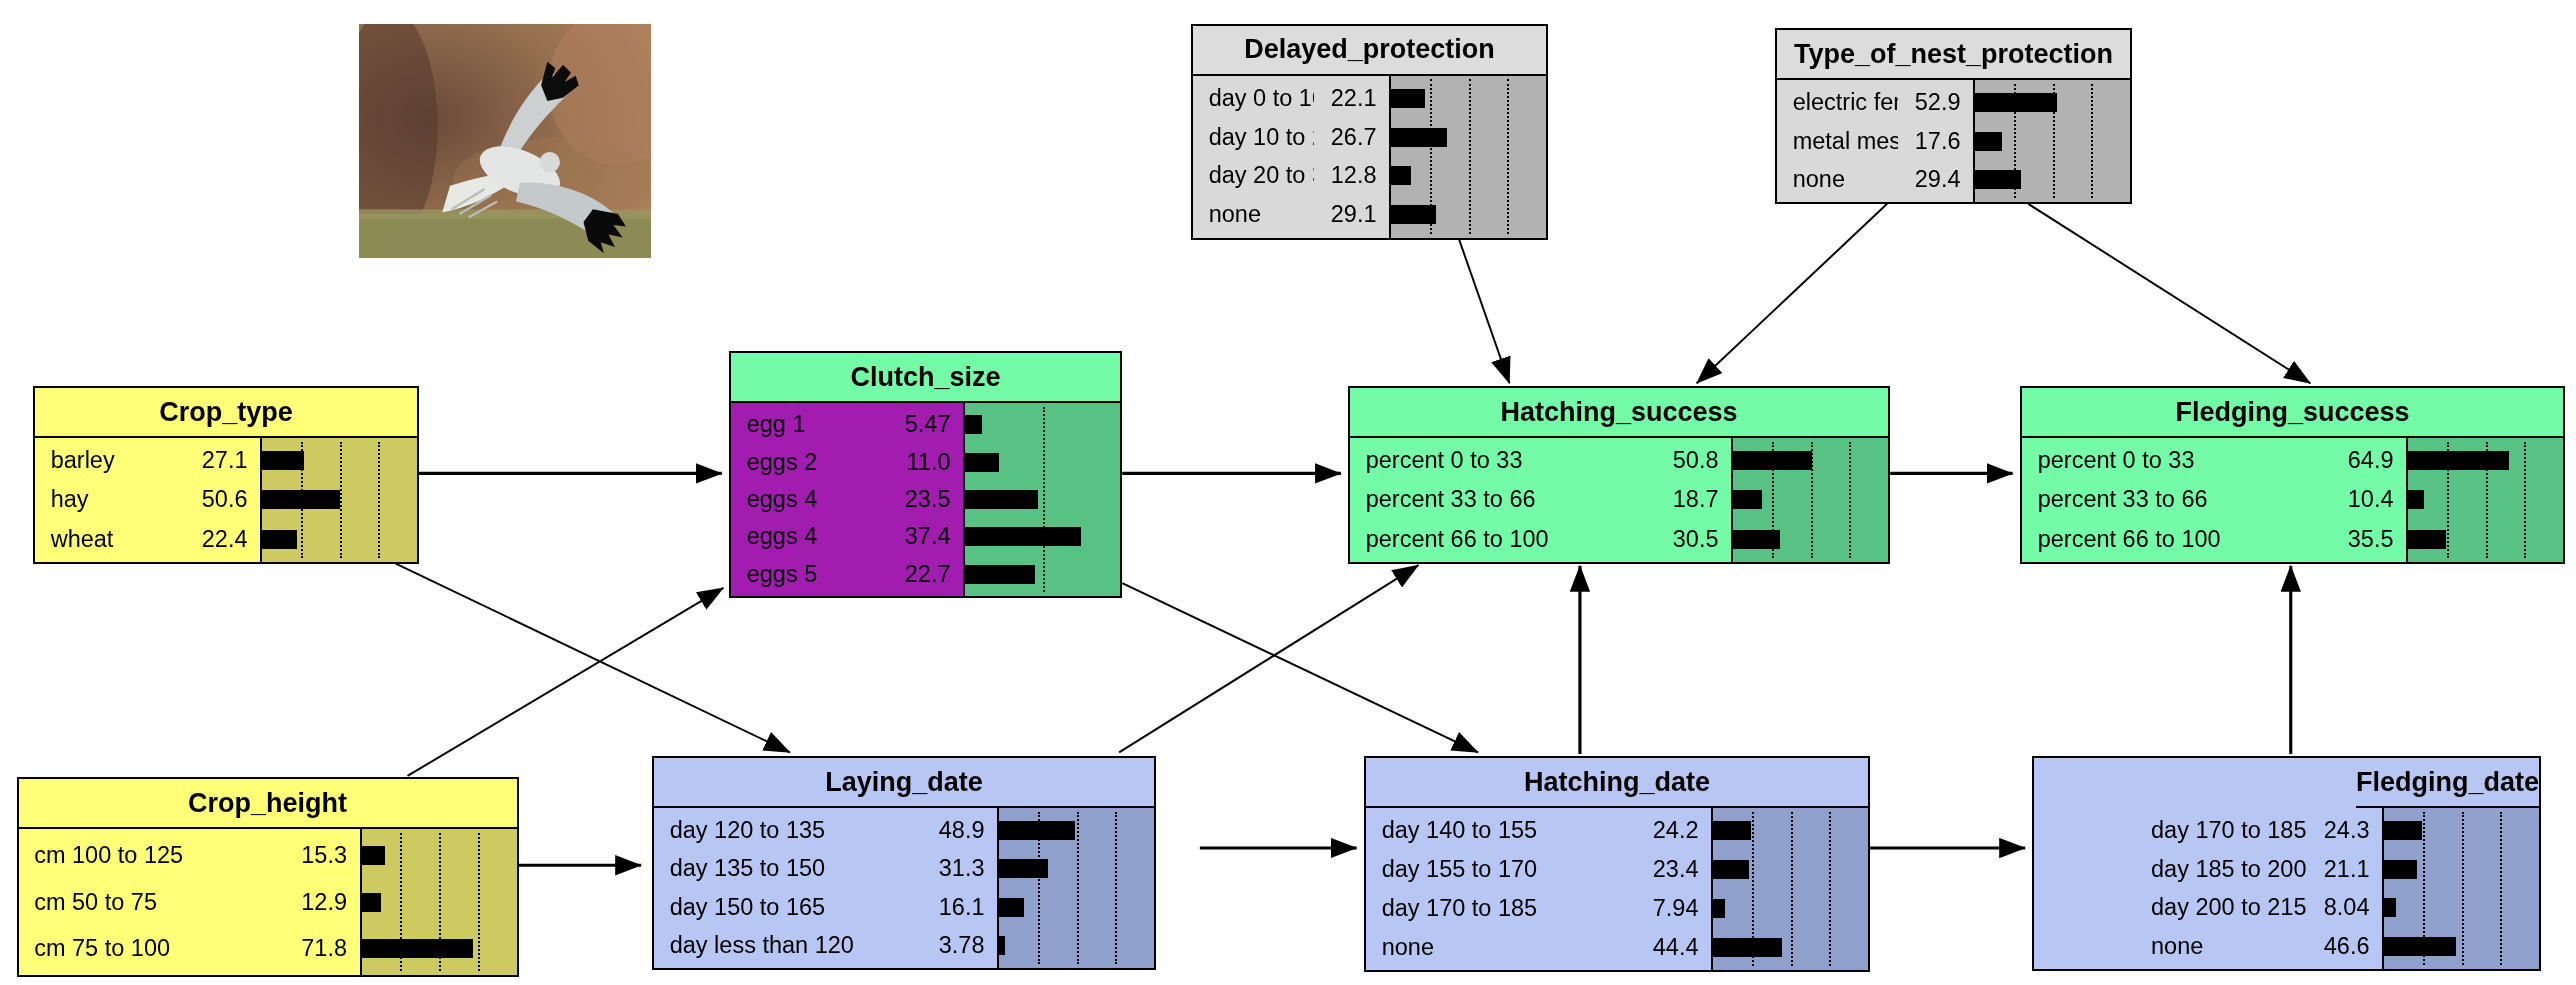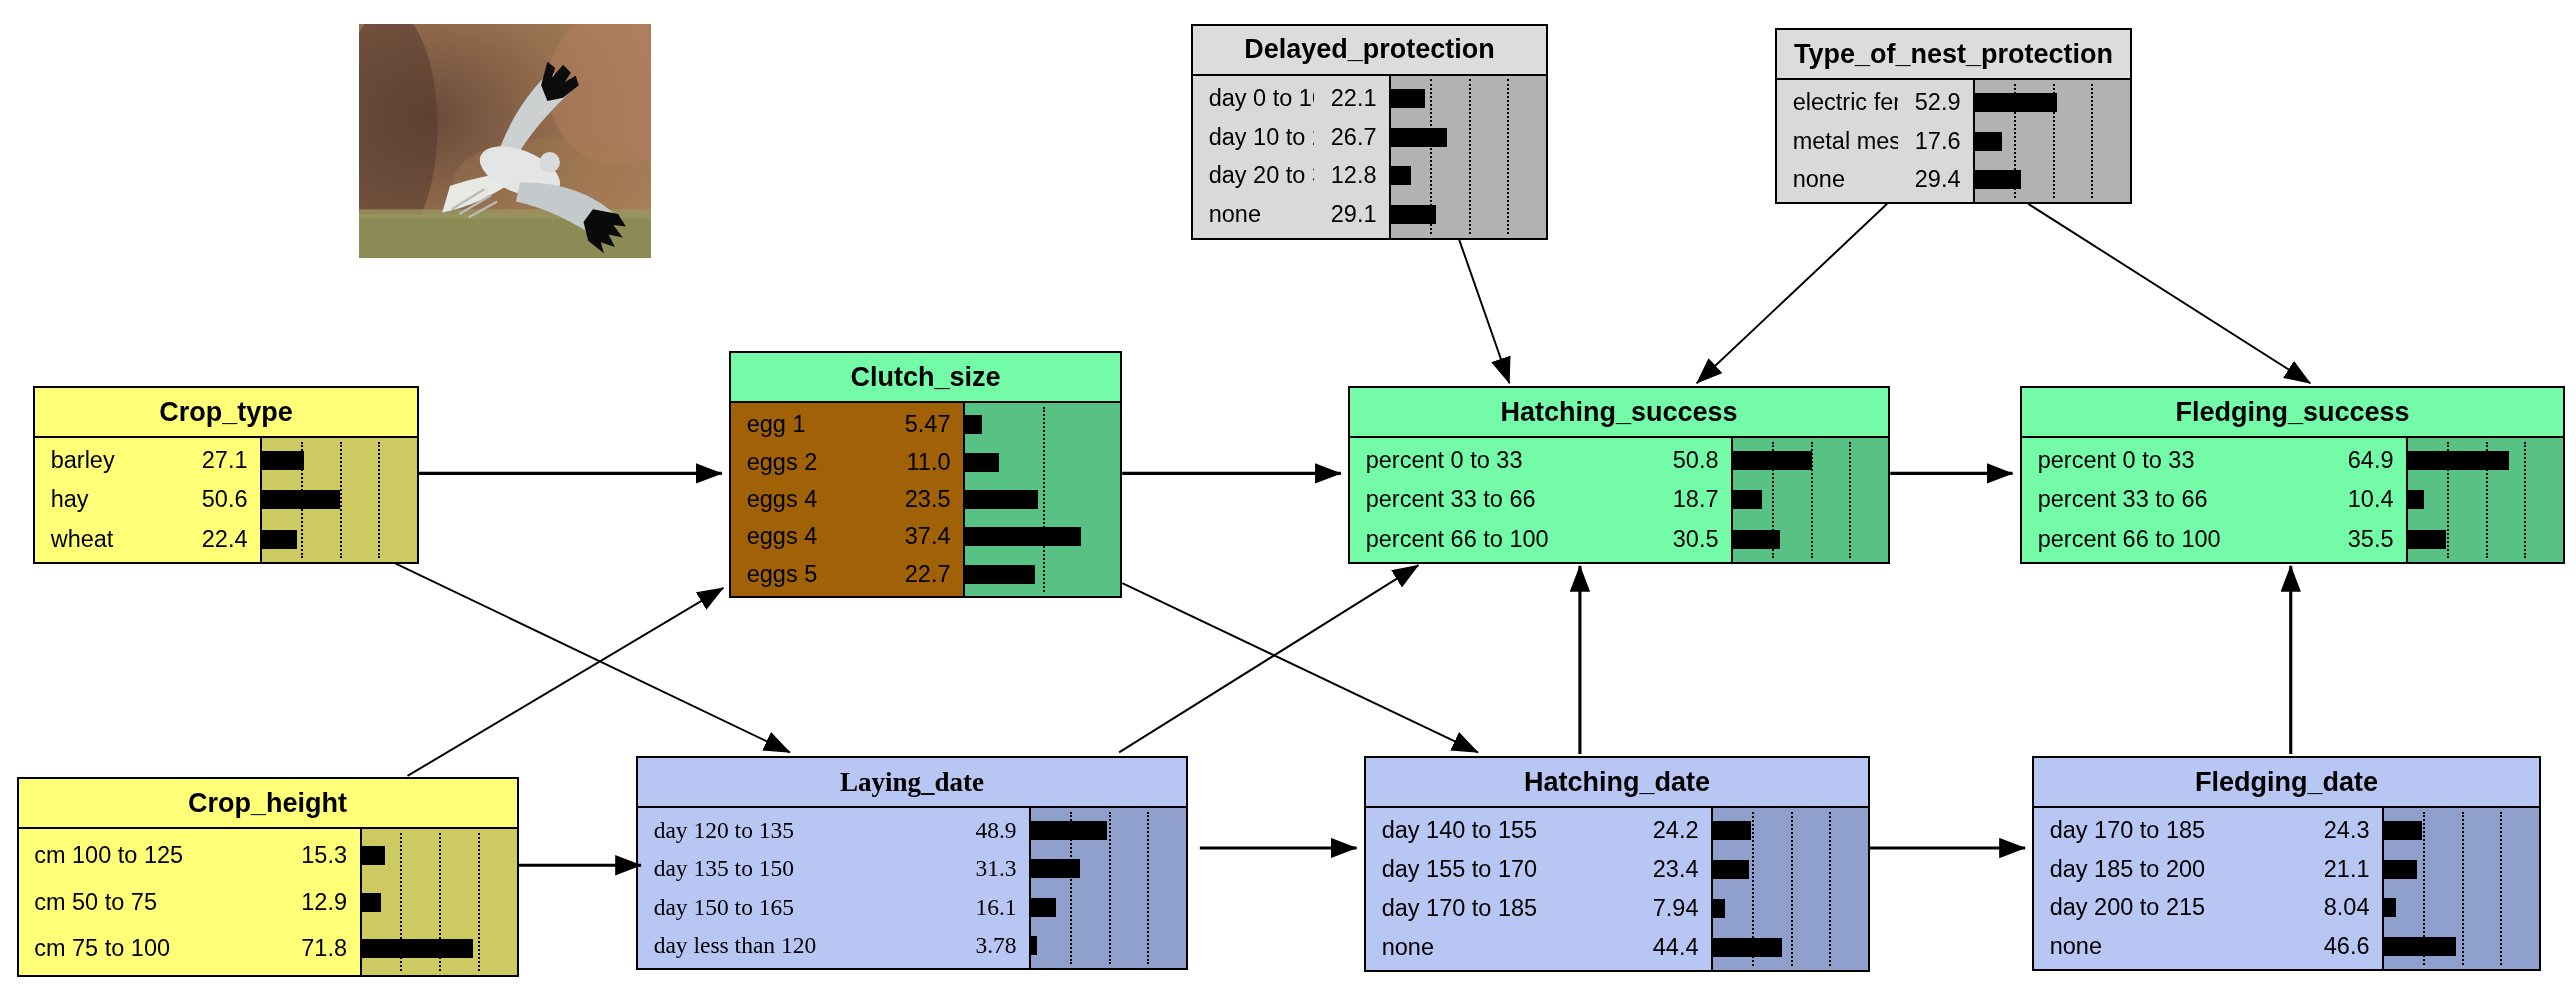--- a/index.html
+++ b/index.html
@@ -156,21 +156,21 @@
           </div>
           <div class="bar-row">
             <div class="bar" style="width: 50.6%; background: rgb(0, 0, 0);"></div>
           </div>
           <div class="bar-row">
             <div class="bar" style="width: 22.4%; background: rgb(0, 0, 0);"></div>
           </div>
         </div>
       </div>
     </div>
-    <div class="node" style="left: 729px; top: 351px; width: 393px; height: 247px; background: #a16207; border-color: rgb(0, 0, 0);">
+    <div class="node" style="left: 729px; top: 351px; width: 393px; height: 247px; background: #a21caf; border-color: rgb(0, 0, 0);">
       <div class="node-title" style="background: rgb(115, 251, 168);">Clutch_size</div>
       <div class="node-body">
         <div class="labels">
           <div class="state-row">
             <span class="state-label">egg 1</span>
             <span class="state-value">5.47</span>
           </div>
           <div class="state-row">
             <span class="state-label">eggs 2</span>
             <span class="state-value">11.0</span>
@@ -300,21 +300,21 @@
           </div>
           <div class="bar-row">
             <div class="bar" style="width: 12.9%; background: rgb(0, 0, 0);"></div>
           </div>
           <div class="bar-row">
             <div class="bar" style="width: 71.8%; background: rgb(0, 0, 0);"></div>
           </div>
         </div>
       </div>
     </div>
-    <div class="node" style="left: 636px; top: 756px; width: 552px; height: 214px; background: rgb(183, 198, 242); border-color: rgb(0, 0, 0); font-family: Liberation Serif, serif;">
+    <div class="node" style="left: 652px; top: 756px; width: 504px; height: 214px; background: rgb(183, 198, 242); border-color: rgb(0, 0, 0);">
       <div class="node-title" style="background: rgb(183, 198, 242);">Laying_date</div>
       <div class="node-body">
         <div class="labels">
           <div class="state-row">
             <span class="state-label">day 120 to 135</span>
             <span class="state-value">48.9</span>
           </div>
           <div class="state-row">
             <span class="state-label">day 135 to 150</span>
             <span class="state-value">31.3</span>
@@ -380,21 +380,21 @@
           </div>
           <div class="bar-row">
             <div class="bar" style="width: 7.94%; background: rgb(0, 0, 0);"></div>
           </div>
           <div class="bar-row">
             <div class="bar" style="width: 44.4%; background: rgb(0, 0, 0);"></div>
           </div>
         </div>
       </div>
     </div>
-    <div class="node" style="left: 2032px; top: 756px; width: 509px; height: 215px; background: rgb(183, 198, 242); border-color: rgb(0, 0, 0);">
+    <div class="node" style="left: 2032px; top: 756px; width: 509px; height: 215px; background: rgb(183, 198, 242); border-color: rgb(0, 0, 0); align-items: flex-end;">
       <div class="node-title" style="background: rgb(183, 198, 242);">Fledging_date</div>
       <div class="node-body">
         <div class="labels">
           <div class="state-row">
             <span class="state-label">day 170 to 185</span>
             <span class="state-value">24.3</span>
           </div>
           <div class="state-row">
             <span class="state-label">day 185 to 200</span>
             <span class="state-value">21.1</span>

